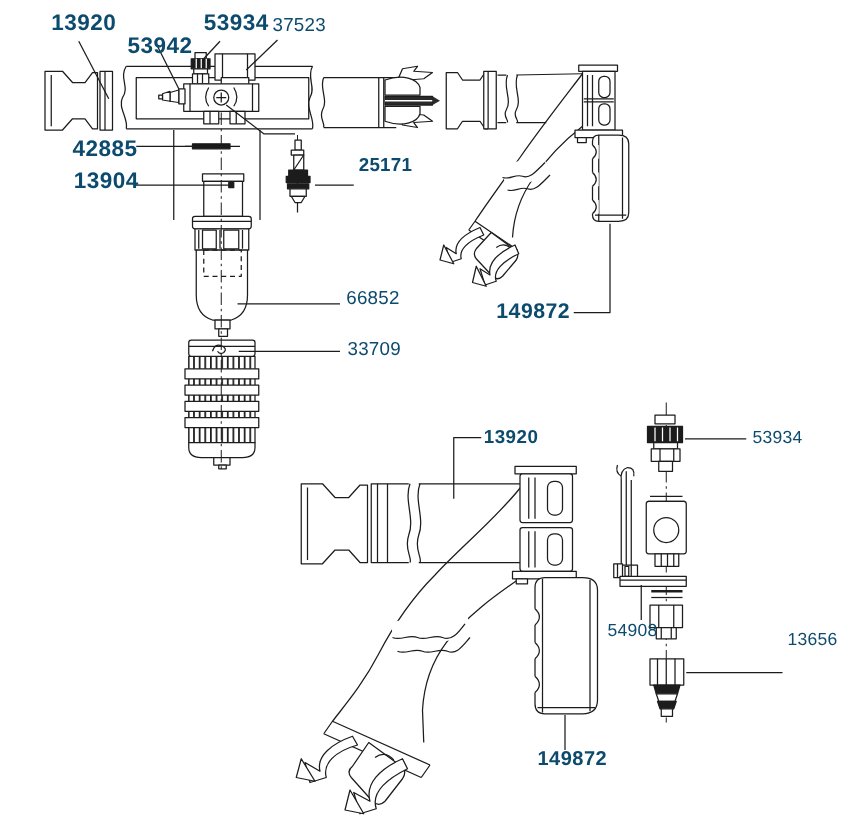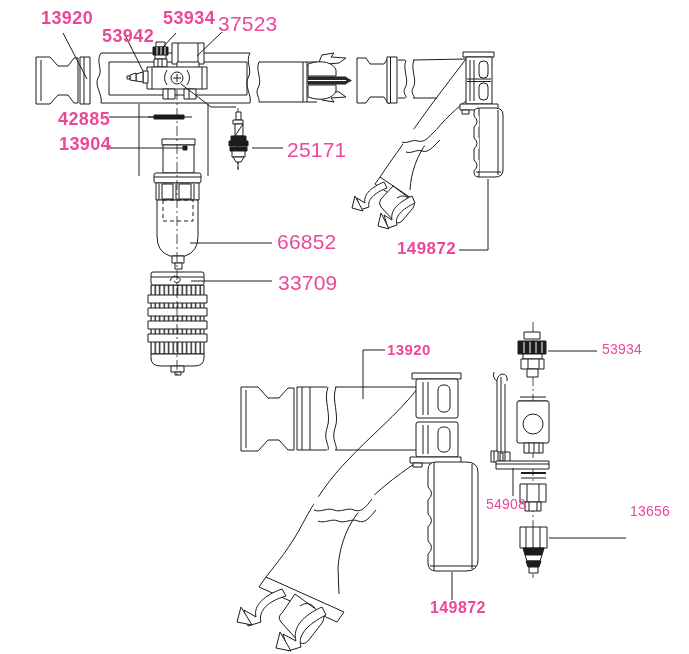--- a/index.html
+++ b/index.html
@@ -1,30 +1,30 @@
 <!DOCTYPE html>
 <html><head>
 <meta charset="utf-8">
 <style>
   html,body{margin:0;padding:0;background:#fff;}
   #stage{position:relative;width:689px;height:654px;background:#fff;overflow:hidden;
          font-family:"Liberation Sans", sans-serif;}
   #art{position:absolute;left:0;top:0;}
-  .lbl{position:absolute;color:#ec4899;line-height:1;white-space:nowrap;letter-spacing:.4px;}
+  .lbl{position:absolute;color:#0c4a6e;line-height:1;white-space:nowrap;letter-spacing:.4px;}
   .b{font-weight:bold;}
   .s18{font-size:18px;}
   .s17{font-size:17px;}
   .s16{font-size:16px;}
   .s15b{font-size:15px;}
-  .r15{font-size:21px;letter-spacing:.2px;}
+  .r15{font-size:15px;letter-spacing:.2px;}
   .r14{font-size:14px;letter-spacing:.2px;}
   
   .p0{left:41px;top:9px;}   .p1{left:102px;top:27px;text-align:center;}  .p2{left:163px;top:9px;}
   .p3{left:218px;top:13px;} .p4{left:58px;top:110px;} .p5{left:59px;top:135px;}
-  .p6{left:287px;top:139px;}.p7{left:277px;top:231px;}.p8{left:278px;top:272px;}
+  .p6{left:287px;top:125px;font-weight:bold;}.p7{left:277px;top:231px;}.p8{left:278px;top:272px;}
   .p9{left:397px;top:240px;}.p10{left:387px;top:342px;}.p11{left:602px;top:342px;}
   .p12{left:486px;top:497px;text-align:center;}.p13{left:630px;top:504px;}.p14{left:430px;top:600px;}
   svg *{vector-effect:none;}
 </style>
 </head>
 <body>
 
 <div id="stage">
 
 <svg id="art" width="689" height="654" viewBox="0 0 689 654" stroke="#1c1c1c" stroke-width="1" fill="none" stroke-linejoin="round" stroke-linecap="butt">

